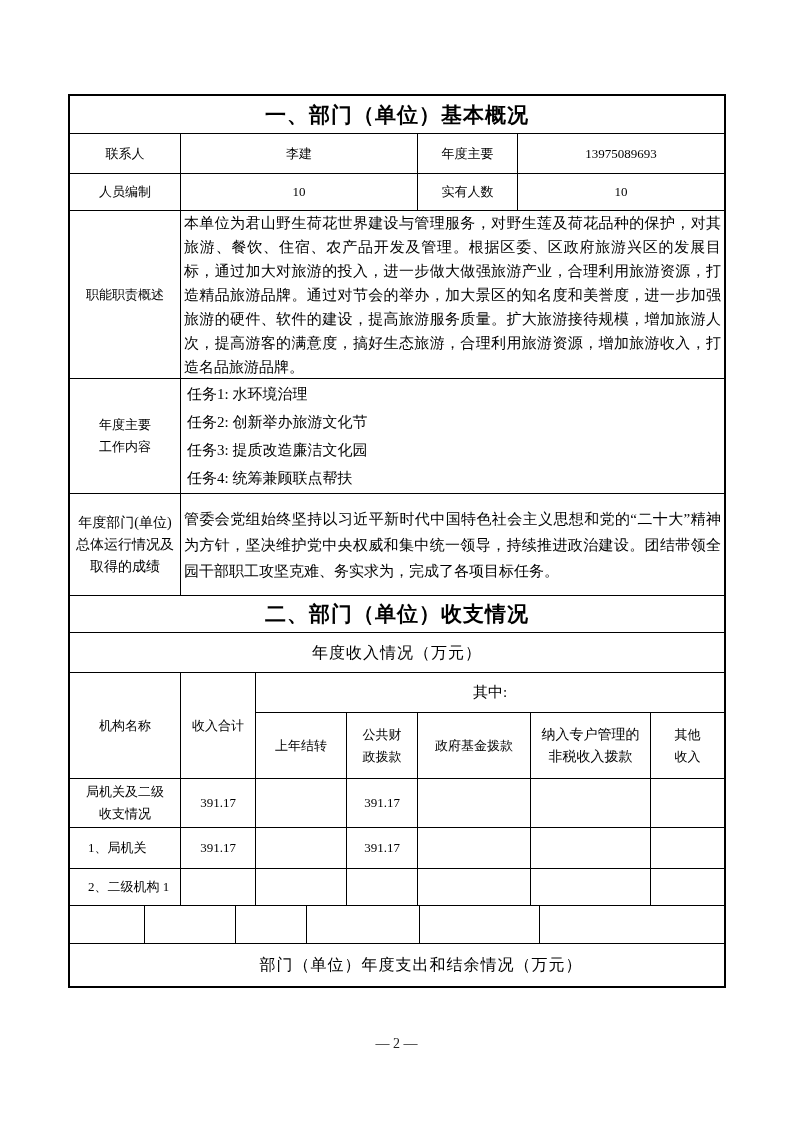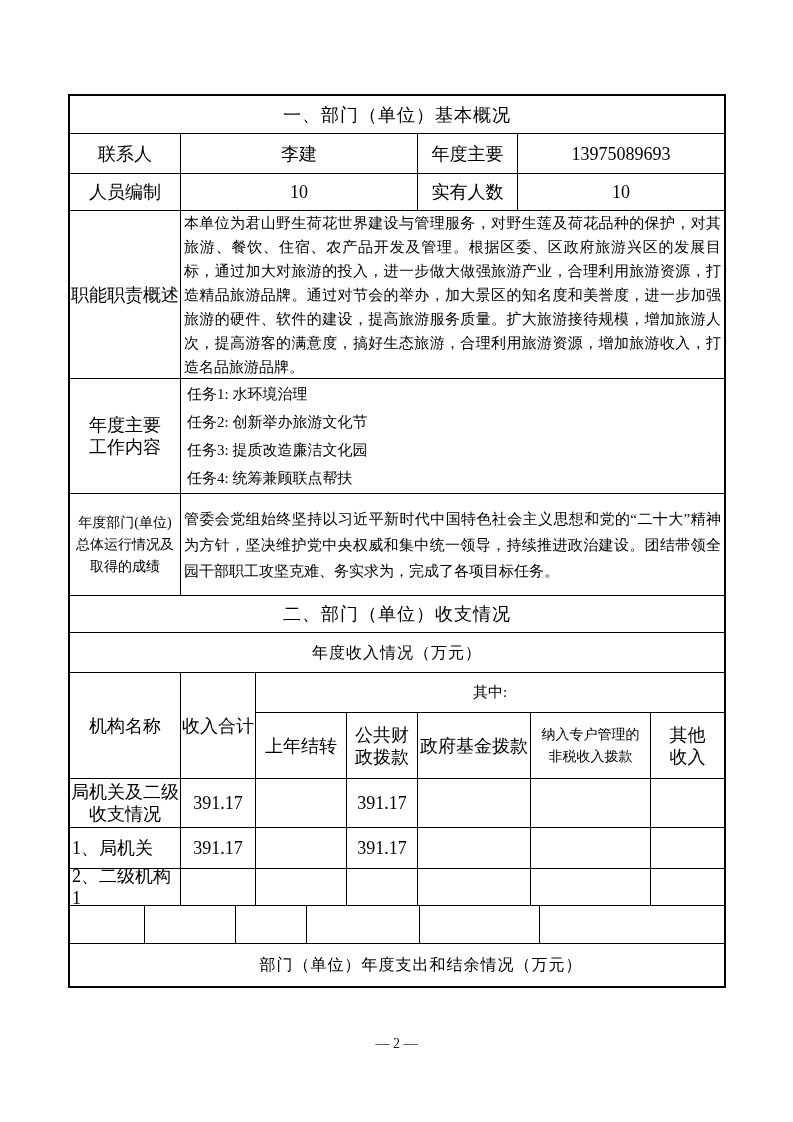--- a/index.html
+++ b/index.html
@@ -10,38 +10,38 @@
     font-family:"Liberation Serif","DejaVu Serif",serif; color:#000;
   }
   .doc-table {
     position:absolute; left:68px; top:94px; width:658px;
     border:2px solid #000; background:#fff;
   }
   .row { display:flex; border-bottom:1px solid #000; align-items:stretch; }
   .row.lastrow { border-bottom:none;padding-left:48px; }
   .cell {
     border-right:1px solid #000; display:flex; align-items:center;
-    justify-content:center; text-align:center; font-size:18px; line-height:22px;
+    justify-content:center; text-align:center; font-size:13px; line-height:22px;
     overflow:hidden;
   }
   .cell.last { border-right:none; }
   .titlecell {
     font-family:"Liberation Sans","DejaVu Sans",sans-serif;
-    font-weight:normal; font-size:18px; letter-spacing:1px;
+    font-weight:bold; font-size:21px; letter-spacing:1px;
   }
   .subtitlecell {
     font-family:"Liberation Sans","DejaVu Sans",sans-serif;
     font-weight:normal; font-size:16px; letter-spacing:1px;
   }
   .para {
     text-align:justify; text-align-last:left; line-height:24px;
     padding:0 3px; font-size:15px; justify-content:flex-start;
   }
   .pre { white-space:pre-line; }
-  .leftcell { justify-content:flex-start; text-align:left; padding-left:2px; }
+  .leftcell { justify-content:flex-start; text-align:left; padding-left:18px; }
   .tasks { line-height:28px; padding-left:6px; font-size:15px; }
   .among-wrap { width:468px; display:flex; flex-direction:column; }
   .among-top {
     height:40px; border-bottom:1px solid #000; display:flex;
     align-items:center; justify-content:center; font-size:15px;
   }
   .subrow { display:flex; flex:1; }
   .smallhead { font-size:14px; }
   .page-num {
     position:absolute; left:0; right:0; top:1036px; text-align:center;

